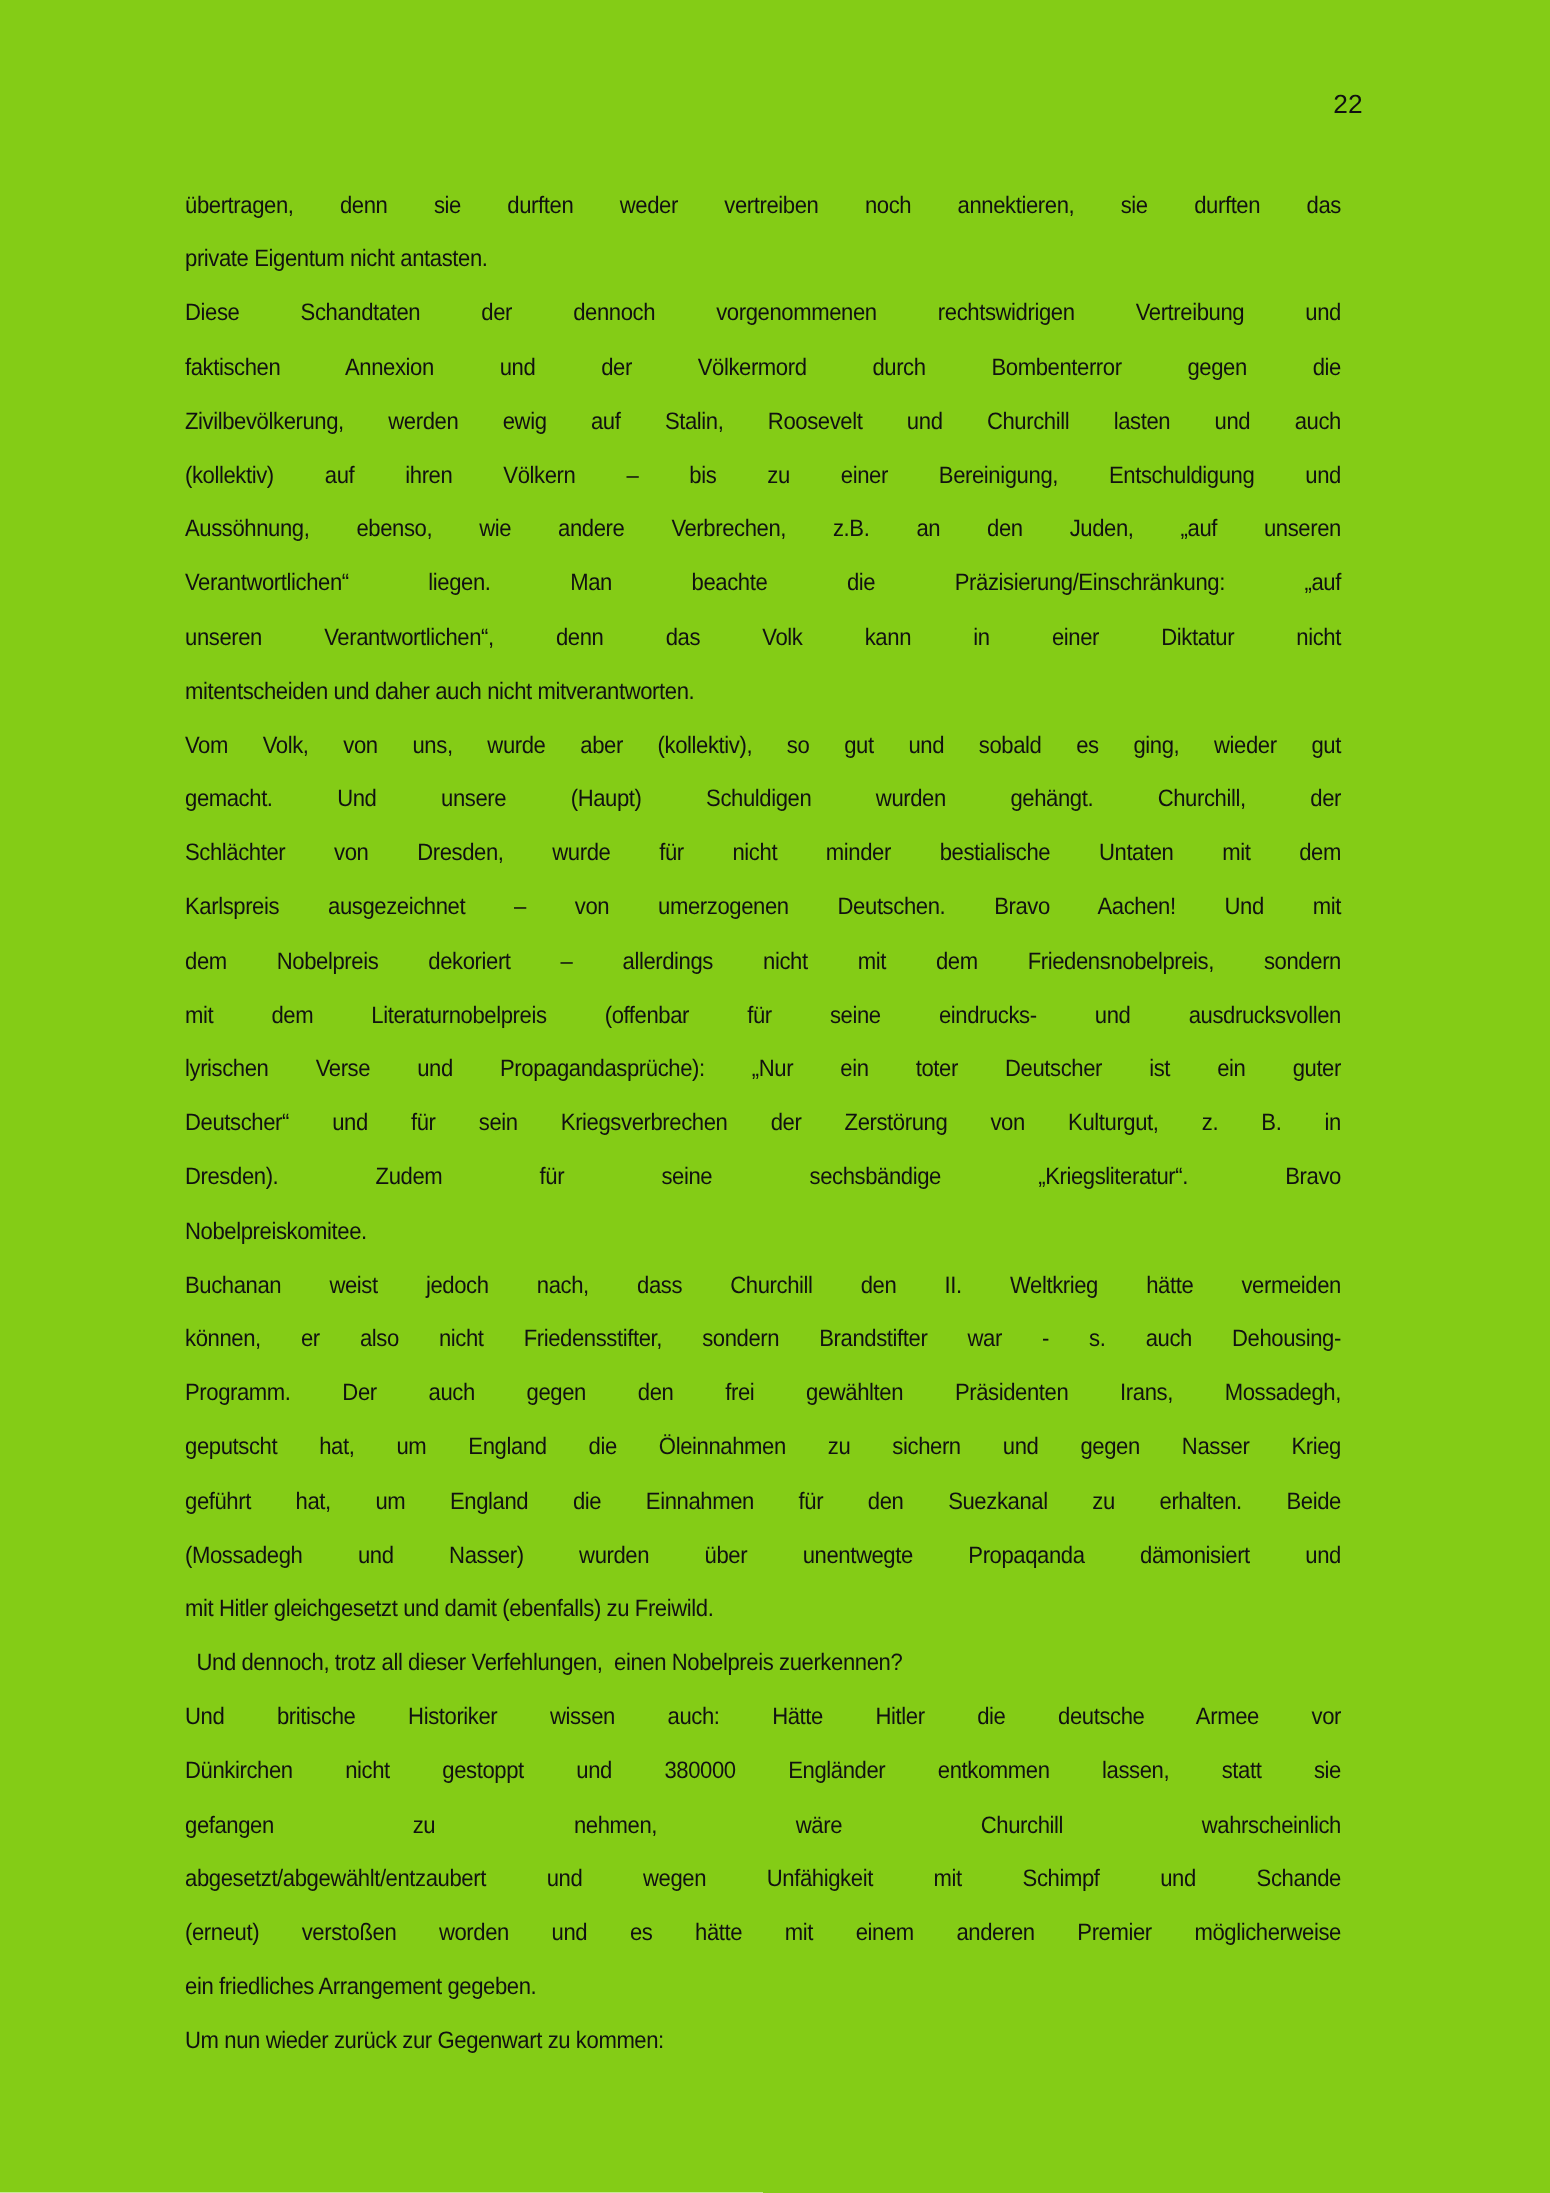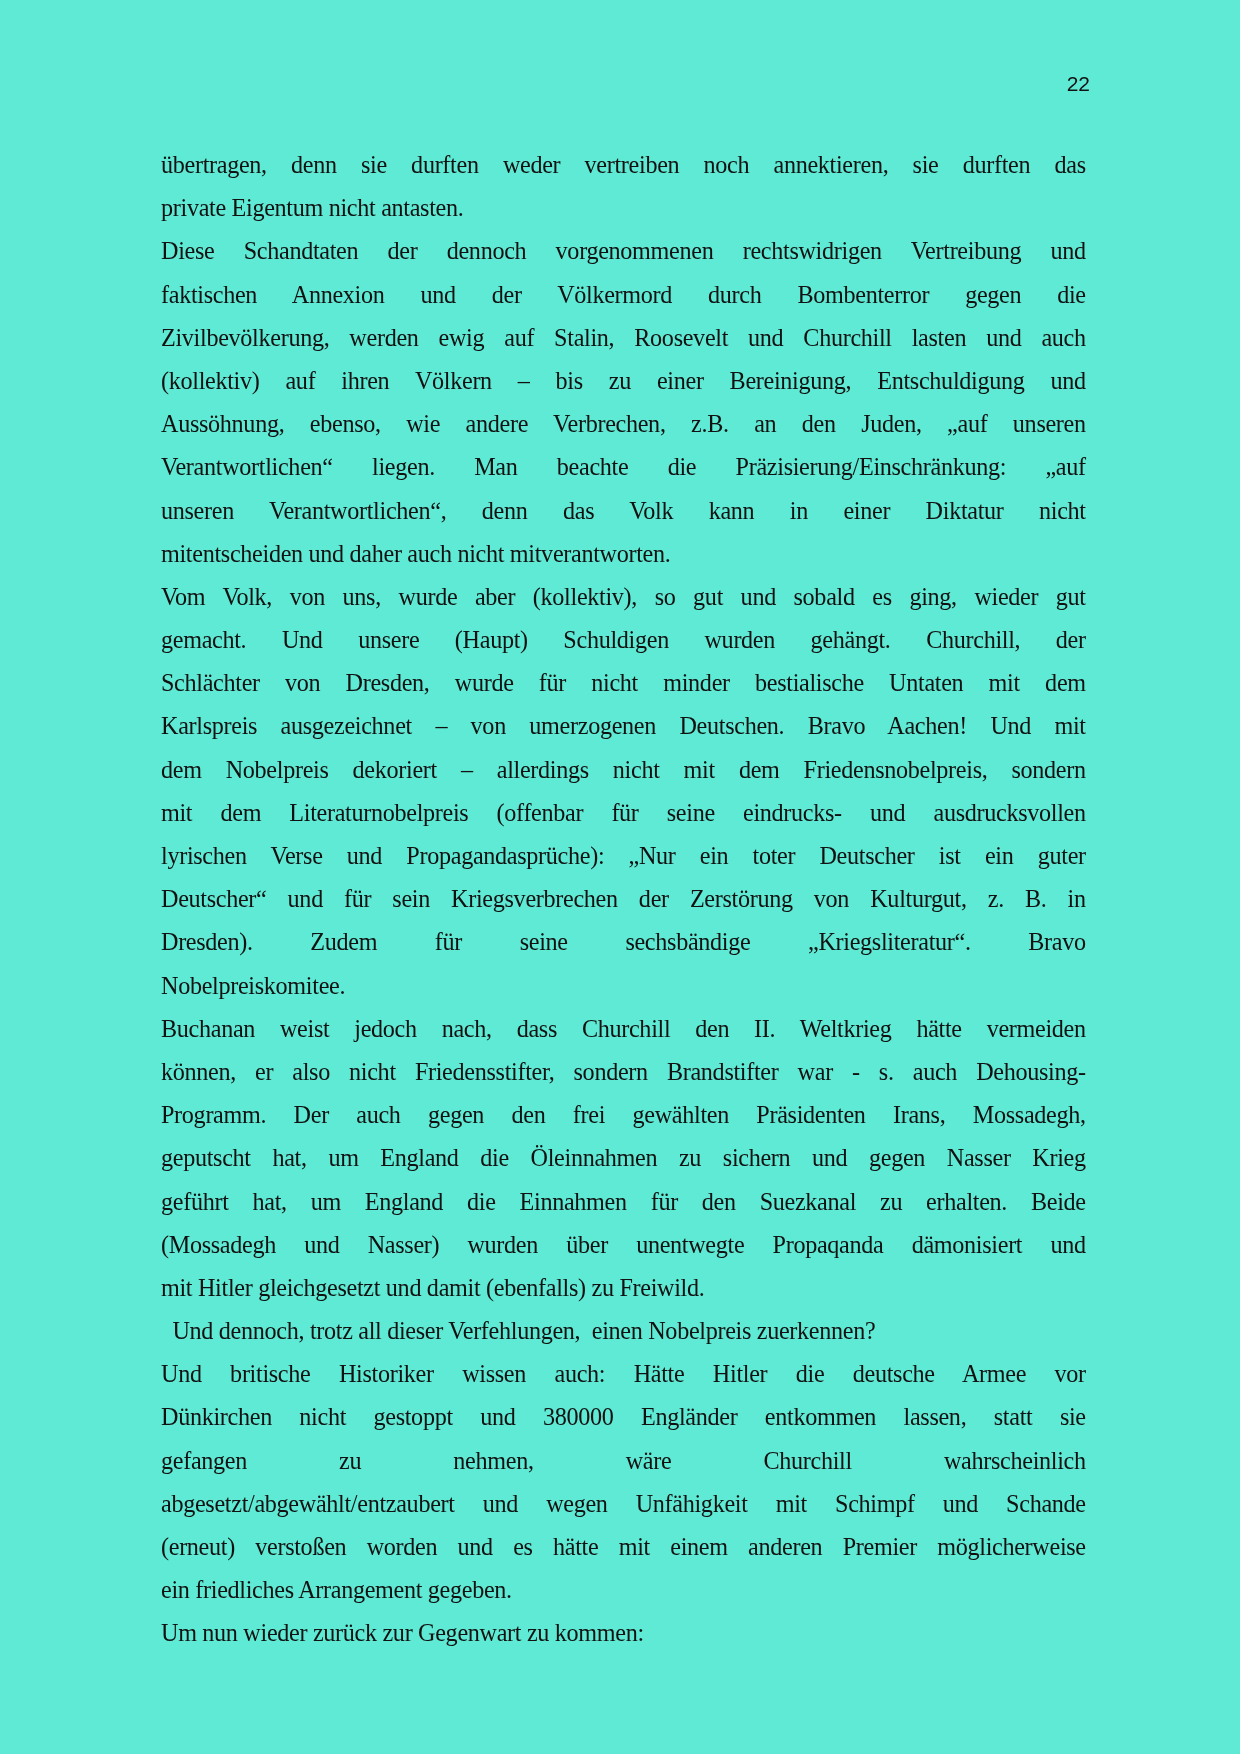--- a/index.html
+++ b/index.html
@@ -1,21 +1,21 @@
 <!DOCTYPE html>
 <html><head>
 <meta charset="utf-8">
 <style>
   html, body { margin: 0; padding: 0; background: #ffffff; }
   body { width: 1240px; height: 1754px; position: relative; overflow: hidden; }
-  .page { position: absolute; left: 0; top: 0; width: 1240px; height: 1754px; background: #5eead4; color: #111; }
+  .page { position: absolute; left: 0; top: 0; width: 1240px; height: 1754px; background: #84cc16; color: #111; }
   .page-number { position: absolute; top: 72px; left: 1040px; width: 50px; text-align: right;
     font-family: "Liberation Sans", sans-serif; font-size: 21px; color: #111; }
-  .body-text { position: absolute; left: 161px; top: 143px; width: 925px;
-    font-family: Liberation Serif, serif; font-size: 26px; color: #111; }
+  .body-text { position: absolute; left: 148px; top: 143px; width: 925px;
+    font-family: Liberation Sans, sans-serif; font-size: 19px; color: #111; }
   .line { height: 43.2px; line-height: 43.2px; white-space: pre; letter-spacing: -0.35px;
     transform: scaleX(0.93); transform-origin: left center; width: 107.5%; }
   .line.j { text-align: justify; text-align-last: justify; white-space: normal; }
 </style>
 </head>
 <body>
 
 <div class="page">
   <div class="page-number">22</div>
   <div class="body-text" id="body-text">

